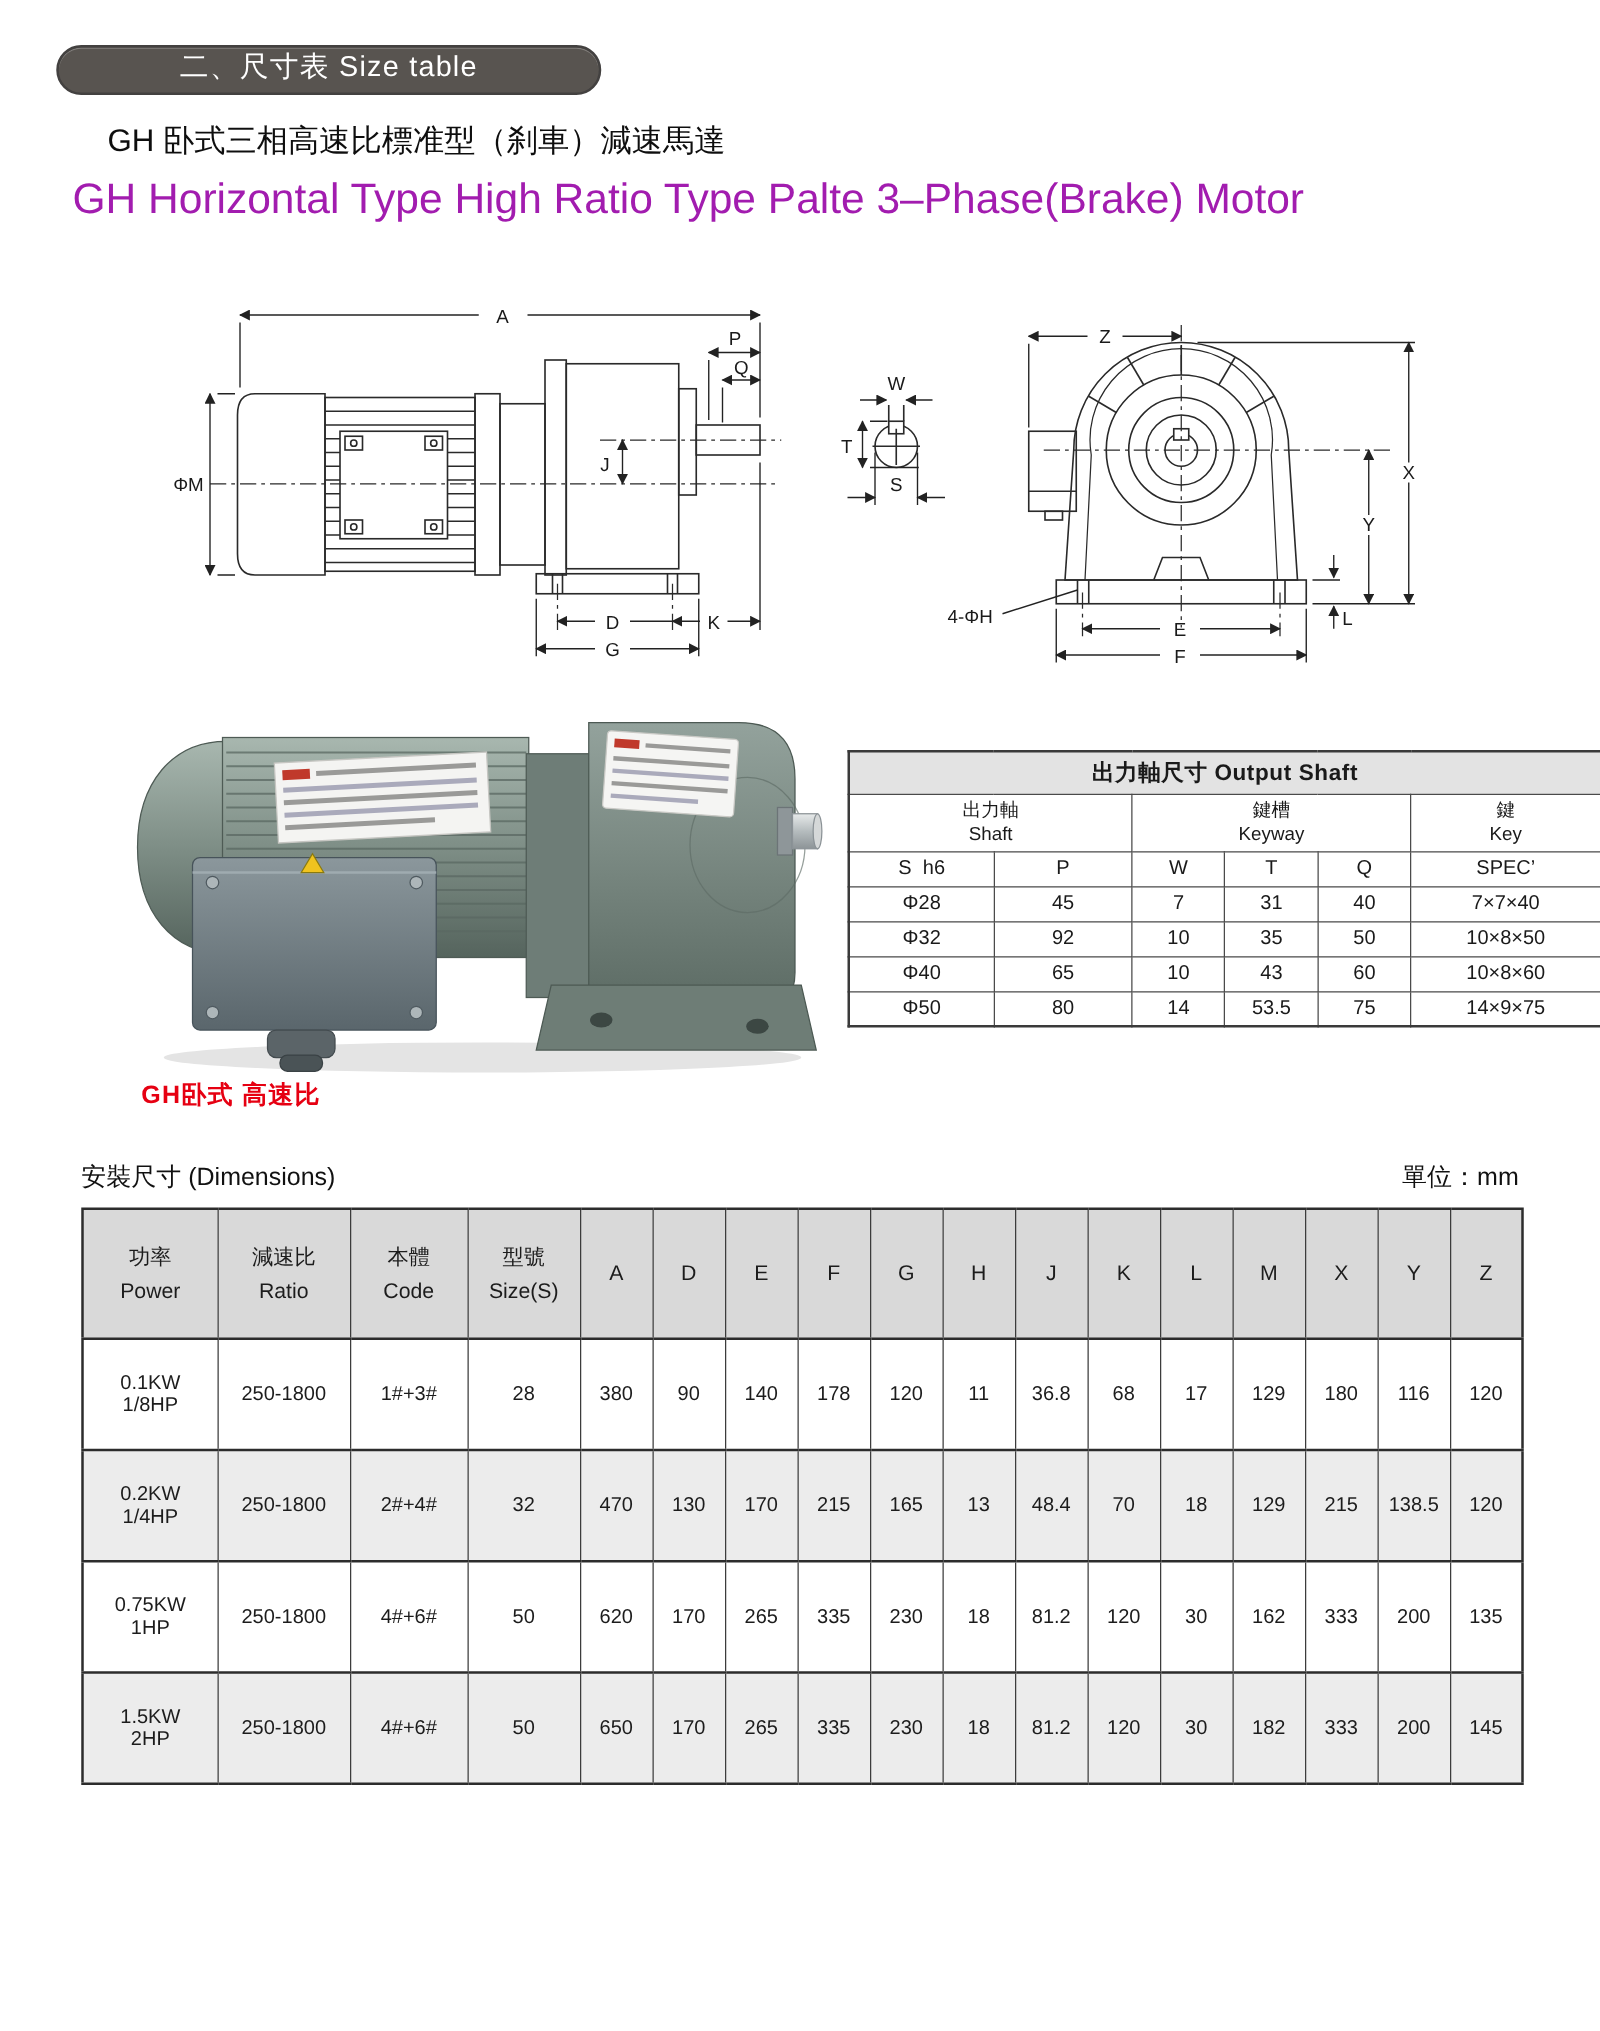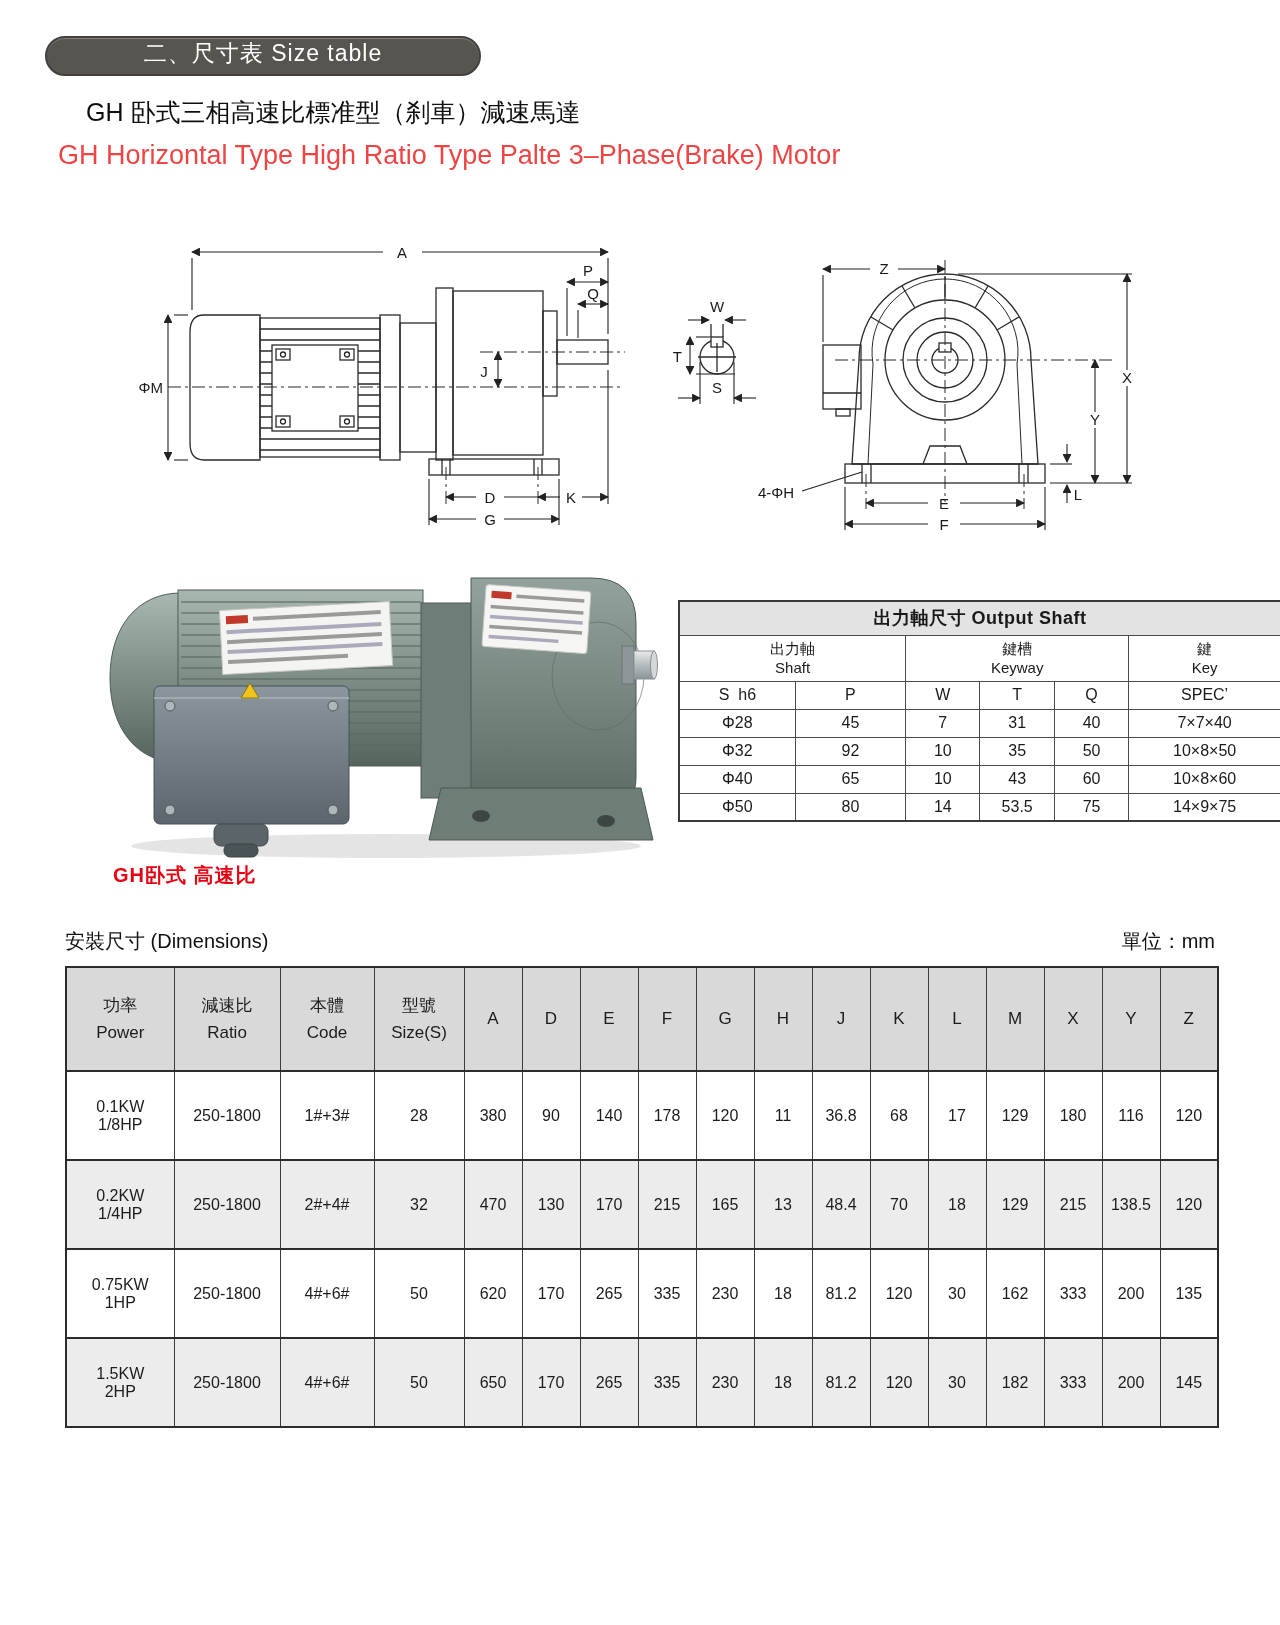--- a/index.html
+++ b/index.html
@@ -8,21 +8,21 @@
   .page { position:relative; width:1280px; height:1625px; background:#ffffff; overflow:hidden; }
 
   
   .banner { position:absolute; left:45px; top:36px; width:436px; height:40px;
     background:#585450; border:2px solid #434140; border-radius:22px;
     box-shadow: inset 0 1px 0 rgba(255,255,255,.25);
     display:flex; align-items:flex-start; justify-content:center;
     color:#ffffff; font-size:23px; letter-spacing:1px; }
 
   .title-zh { position:absolute; left:62px; top:96px; font-size:25px; font-weight:normal; color:#0e0e0e;margin-left:24px; }
-  .title-en { position:absolute; left:58px; top:140px; font-size:27px; color:#ef4444; }
+  .title-en { position:absolute; left:58px; top:140px; font-size:34px; color:#a21caf; }
 
   .drawing { position:absolute; }
   .drawing svg text { font-family:"Liberation Sans","DejaVu Sans",sans-serif; font-size:15px; fill:#1a1a1a; }
 
   .photo { position:absolute; left:86px; top:548px; width:574px; height:316px; }
   .caption { position:absolute; left:113px; top:862px; font-size:20px; font-weight:bold; color:#e60012; letter-spacing:1px; }
 
   
   .shaft-wrap { position:absolute; left:678px; top:600px; width:604px; }
   table { border-collapse:collapse; width:100%; table-layout:fixed; }

